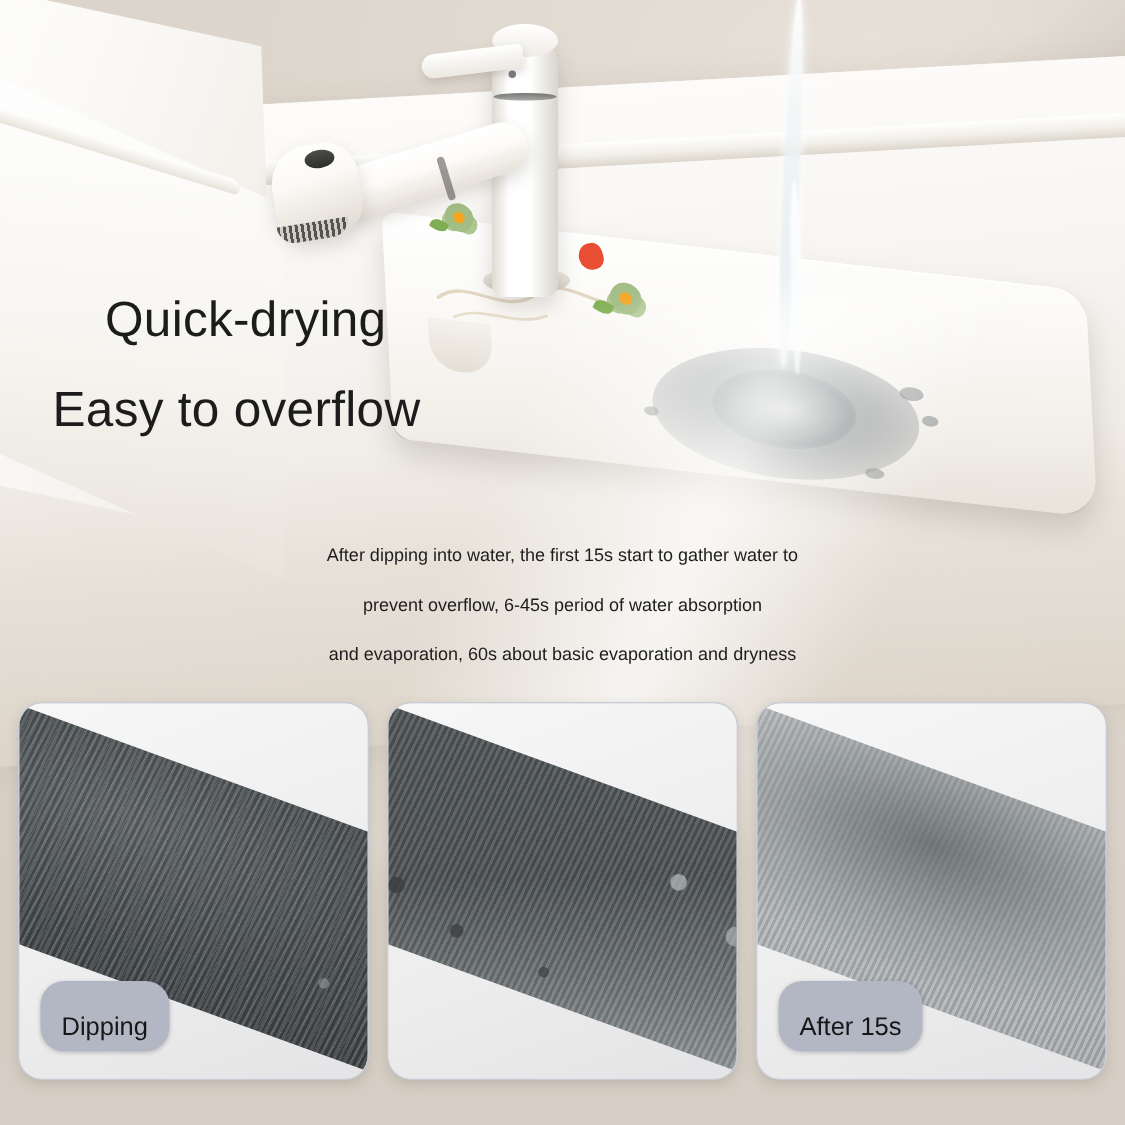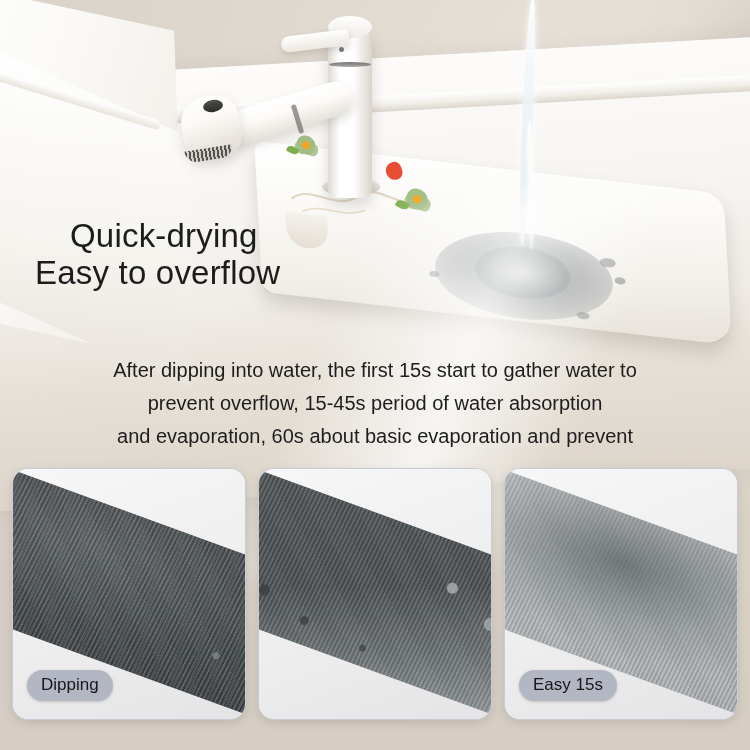--- a/index.html
+++ b/index.html
@@ -206,29 +206,29 @@
   .fa-screen{
     position:absolute;left:185px;top:148px;width:48px;height:12px;
     border-radius:0 0 16px 16px;
     background:repeating-linear-gradient(90deg,#3a3a38 0 2px,#cfcac2 2px 4px);
     transform:rotate(-9deg);opacity:.85;
   }
 
   
   .h1{
     position:absolute;left:70px;top:194px;
-    font-size:33px;color:#1c1c1c;letter-spacing:.2px;white-space:nowrap;margin-top:23px;
+    font-size:33px;color:#1c1c1c;letter-spacing:.2px;white-space:nowrap;
   }
   .h2{
     position:absolute;left:35px;top:254px;
     font-size:33px;color:#1c1c1c;letter-spacing:.2px;white-space:nowrap;
   }
   .para{
     position:absolute;left:0;top:354px;width:750px;
-    text-align:center;color:#1d1d1d;font-size:20px;line-height:33px;
+    text-align:center;color:#1d1d1d;font-size:12px;line-height:33px;
   }
   .para div{white-space:nowrap;}
 
   
   .panels{
     position:absolute;left:12px;top:468px;width:726px;height:258px;
     display:flex;justify-content:space-between;
   }
   .panel{
     position:relative;width:232px;height:250px;
@@ -279,21 +279,21 @@
     background:
       repeating-linear-gradient(96deg, rgba(255,255,255,.22) 0 2px, rgba(0,0,0,.06) 2px 4px),
       linear-gradient(160deg,#b9bdbf 0%, #a9aeb0 50%, #9fa4a6 100%);
   }
   .band.b3::after{
     content:"";position:absolute;inset:0;
     background:radial-gradient(ellipse at 42% 32%, rgba(92,98,100,.75) 0%, rgba(120,126,128,.35) 38%, rgba(120,126,128,0) 62%);
   }
   .pill{
     position:absolute;left:14px;bottom:18px;
-    padding:5px 14px 6px;
+    padding:21px 14px 6px;
     border-radius:16px;
     background:#b3b7c3;
     color:#17171a;font-size:17px;line-height:20px;
     box-shadow:0 1px 3px rgba(0,0,0,.18);
   }
 </style>
 </head>
 <body>
 
 <div class="stage">
@@ -352,39 +352,39 @@
   <div class="fa-btn"></div>
   <div class="fa-screen"></div>
 
   <div class="light-sweep"></div>
 
   <div class="h1">Quick-drying</div>
   <div class="h2">Easy to overflow</div>
 
   <div class="para">
     <div>After dipping into water, the first 15s start to gather water to</div>
-    <div>prevent overflow, 15-45s period of water absorption</div>
-    <div>and evaporation, 60s about basic evaporation and prevent</div>
+    <div>prevent overflow, 6-45s period of water absorption</div>
+    <div>and evaporation, 60s about basic evaporation and dryness</div>
   </div>
 
   <div class="panels">
 
     <div class="panel">
       <span class="pbg"></span>
       <span class="band b1"></span>
       <span class="pill">Dipping</span>
     </div>
 
     <div class="panel">
       <span class="pbg"></span>
       <span class="band b2"></span>
     </div>
 
     <div class="panel">
       <span class="pbg"></span>
       <span class="band b3"></span>
-      <span class="pill">Easy 15s</span>
+      <span class="pill">After 15s</span>
     </div>
 
   </div>
 
   <div class="wall-bottom" style="z-index:-1;"></div>
 </div>
 
 </body></html>

